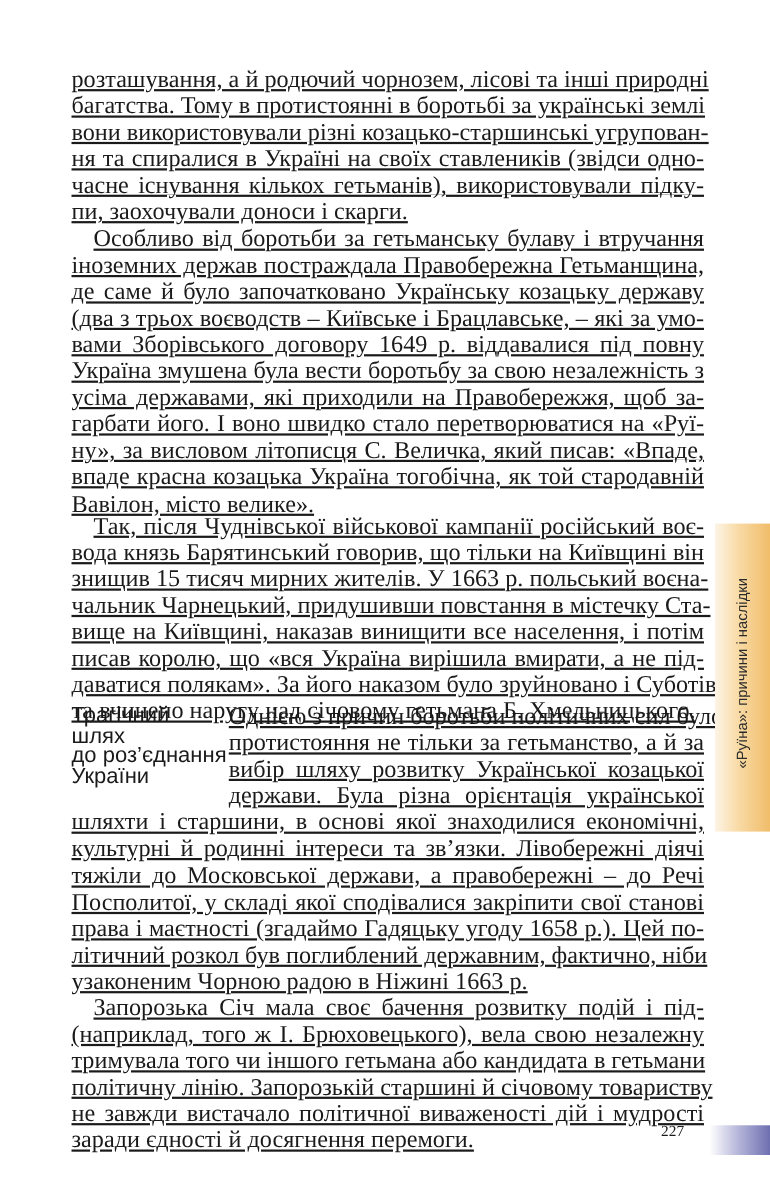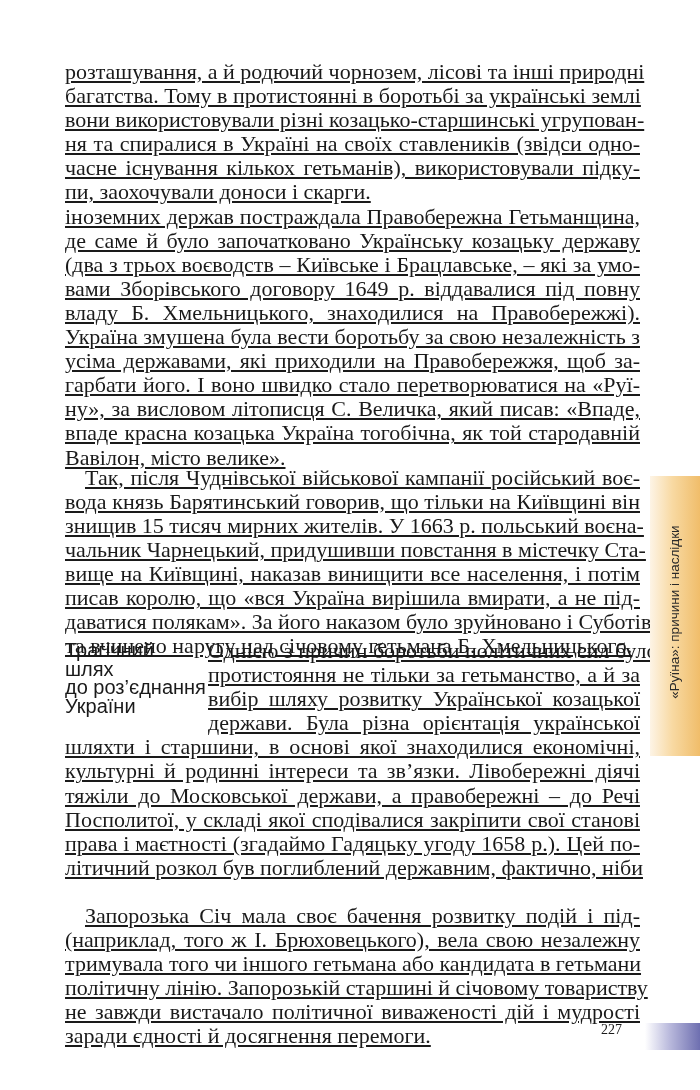--- a/index.html
+++ b/index.html
@@ -48,25 +48,25 @@
 <div class="text-block" style="top:60px;">
   <span class="line">розташування, а й родючий чорнозем, лісові та інші природні</span>
   <span class="line">багатства. Тому в протистоянні в боротьбі за українські землі</span>
   <span class="line">вони використовували різні козацько-старшинські угрупован-</span>
   <span class="line">ня та спиралися в Україні на своїх ставлеників (звідси одно-</span>
   <span class="line">часне існування кількох гетьманів), використовували підку-</span>
   <span class="line last">пи, заохочували доноси і скарги.</span>
 </div>
 
 <div class="text-block" style="top:204.6px;">
+  <span class="line indent">Особливо від боротьби за гетьманську булаву і втручання</span>
   <span class="line">іноземних держав постраждала Правобережна Гетьманщина,</span>
   <span class="line">де саме й було започатковано Українську козацьку державу</span>
   <span class="line">(два з трьох воєводств – Київське і Брацлавське, – які за умо-</span>
   <span class="line">вами Зборівського договору 1649 р. віддавалися під повну</span>
-  <span class="line">владу Б. Хмельницького, знаходилися на Правобережжі).</span>
   <span class="line">Україна змушена була вести боротьбу за свою незалежність з</span>
   <span class="line">усіма державами, які приходили на Правобережжя, щоб за-</span>
   <span class="line">гарбати його. І воно швидко стало перетворюватися на «Руї-</span>
   <span class="line">ну», за висловом літописця С. Величка, який писав: «Впаде,</span>
   <span class="line">впаде красна козацька Україна тогобічна, як той стародавній</span>
   <span class="line last">Вавілон, місто велике».</span>
 </div>
 
 <div class="text-block" style="top:465.7px;">
   <span class="line indent">Так, після Чуднівської військової кампанії російський воє-</span>
@@ -92,20 +92,21 @@
   <span class="line">вибір шляху розвитку Української козацької</span>
   <span class="line">держави. Була різна орієнтація української</span>
 </div>
 <div class="text-block" style="top:735.4px;">
   <span class="line">шляхти і старшини, в основі якої знаходилися економічні,</span>
   <span class="line">культурні й родинні інтереси та зв’язки. Лівобережні діячі</span>
   <span class="line">тяжіли до Московської держави, а правобережні – до Речі</span>
   <span class="line">Посполитої, у складі якої сподівалися закріпити свої станові</span>
   <span class="line">права і маєтності (згадаймо Гадяцьку угоду 1658 р.). Цей по-</span>
   <span class="line">літичний розкол був поглиблений державним, фактично, ніби</span>
+  <span class="line last">узаконеним Чорною радою в Ніжині 1663 р.</span>
 </div>
 
 <div class="text-block" style="top:904px;">
   <span class="line indent">Запорозька Січ мала своє бачення розвитку подій і під-</span>
   <span class="line">(наприклад, того ж І. Брюховецького), вела свою незалежну</span>
   <span class="line">тримувала того чи іншого гетьмана або кандидата в гетьмани</span>
   <span class="line">політичну лінію. Запорозькій старшині й січовому товариству</span>
   <span class="line">не завжди вистачало політичної виваженості дій і мудрості</span>
   <span class="line last">заради єдності й досягнення перемоги.</span>
 </div>

